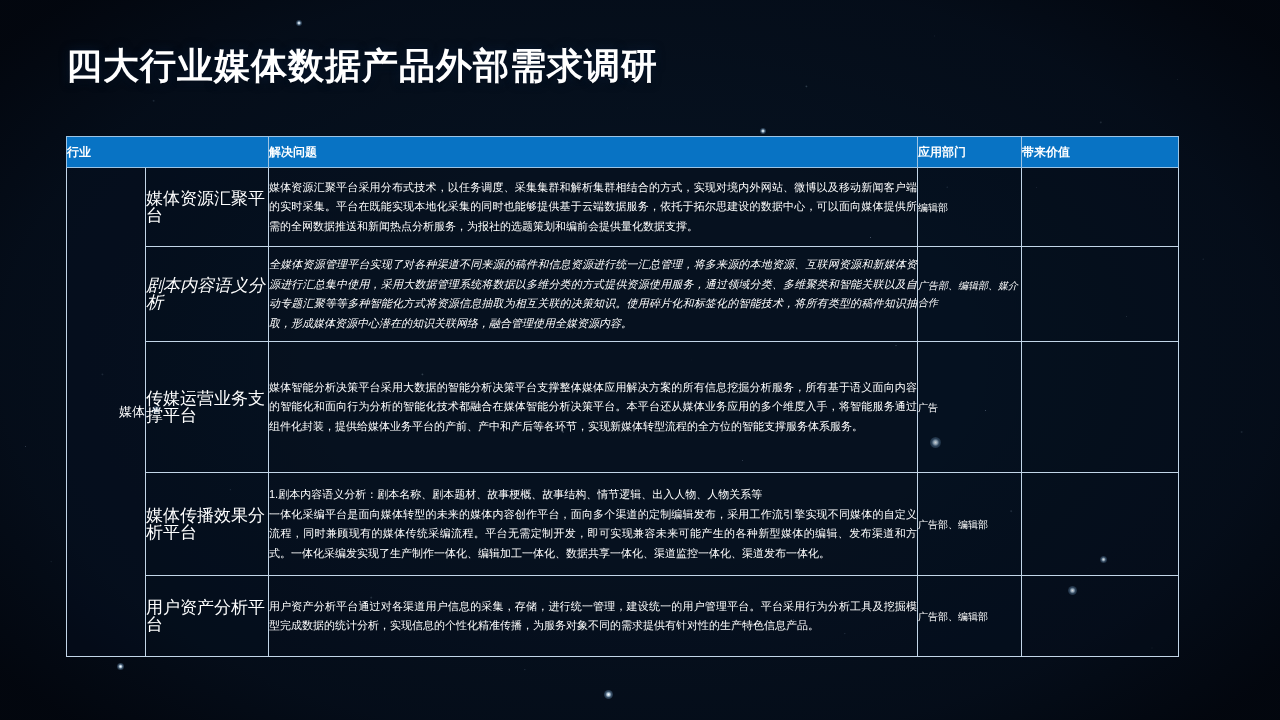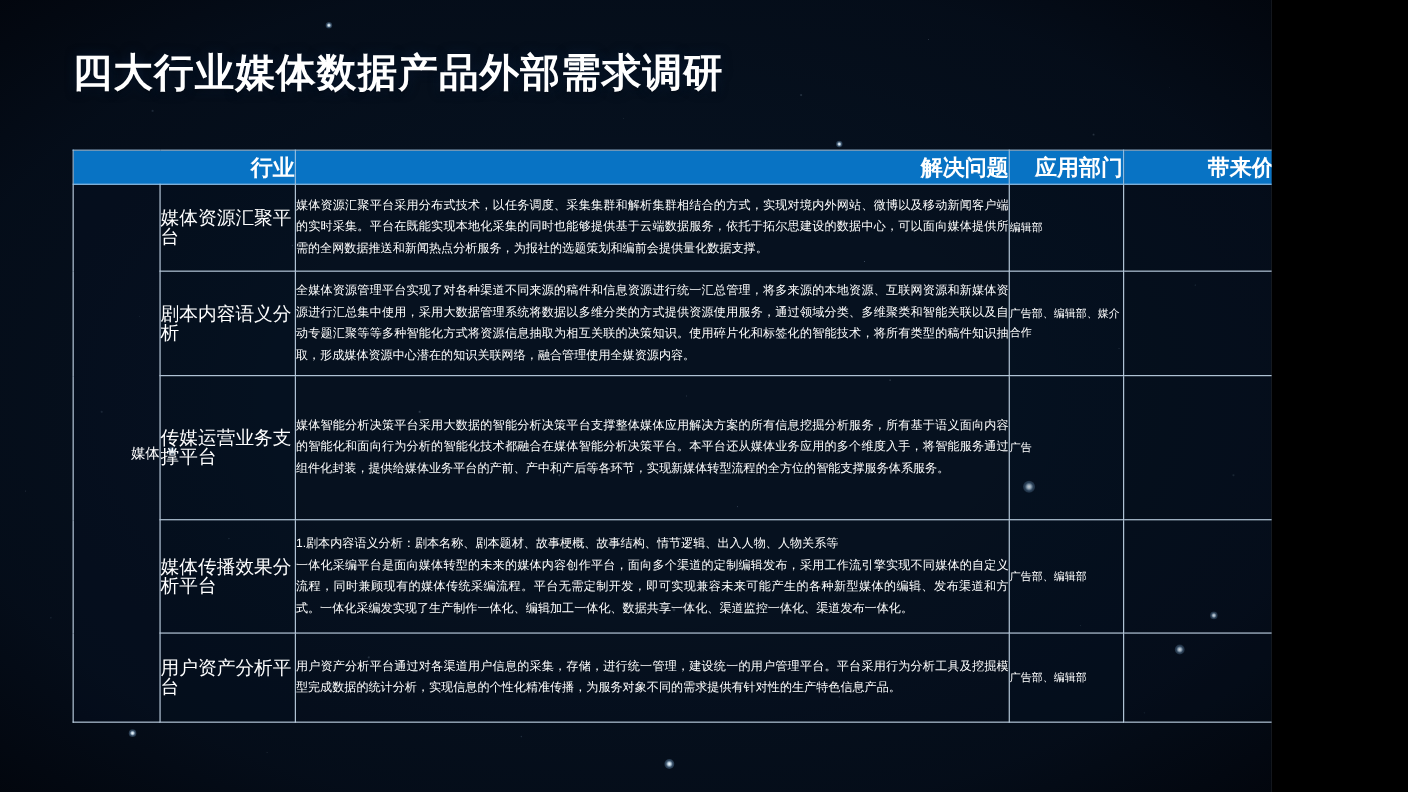--- a/index.html
+++ b/index.html
@@ -6,24 +6,24 @@
     margin: 0;
     padding: 0;
     background: #000;
   }
   body {
     font-family: "Liberation Sans", "DejaVu Sans", sans-serif;
   }
 
   #slide {
     position: relative;
-    width: 1156px;
+    width: 1280px;
     height: 720px;
     overflow: hidden;
-    background-color: #404040;
+    background-color: #0369a1;
   }
 
   
   .bg-layer {
     position: absolute;
     inset: 0;
     pointer-events: none;
   }
   .bg-base {
     background:
@@ -118,24 +118,24 @@
     table-layout: fixed;
   }
   #matrix th, #matrix td {
     border: 1px solid #c3d6e8;
     vertical-align: middle;
     padding: 0;
   }
   #matrix thead th {
     background: #0873c4;
     color: #ffffff;
-    font-size: 20px;
+    font-size: 12px;
     font-weight: bold;
     height: 30px;
-    text-align: right;
+    text-align: left;
     border-color: #9dc4e4;
     margin-left: 32px;
   }
   .col-industry  { width: 79px; }
   .col-platform  { width: 123px; }
   .col-solution  { width: 649px; }
   .col-dept      { width: 104px; }
   .col-value     { width: 157px; }
 
   td.cell-industry {
@@ -167,21 +167,21 @@
     background: rgba(6,18,36,0.22);
   }
   td.cell-value {
     background: rgba(6,18,36,0.18);
   }
 
   .sol-line-1 { display: block; }
 
   
   tr.r1 td { height: 78px; }
-  tr.r2 td { height: 94px; }
+  tr.r2 td { height: 94px; font-style: italic; }
   tr.r3 td { height: 130px; margin-left: 28px; }
   tr.r4 td { height: 102px; }
   tr.r5 td { height: 80px; }
 </style>
 </head>
 <body>
 
 <div id="slide">
 
   <div class="bg-layer bg-base"></div>

